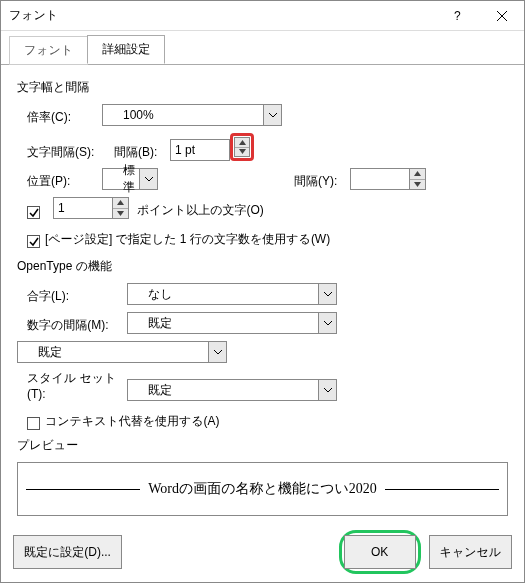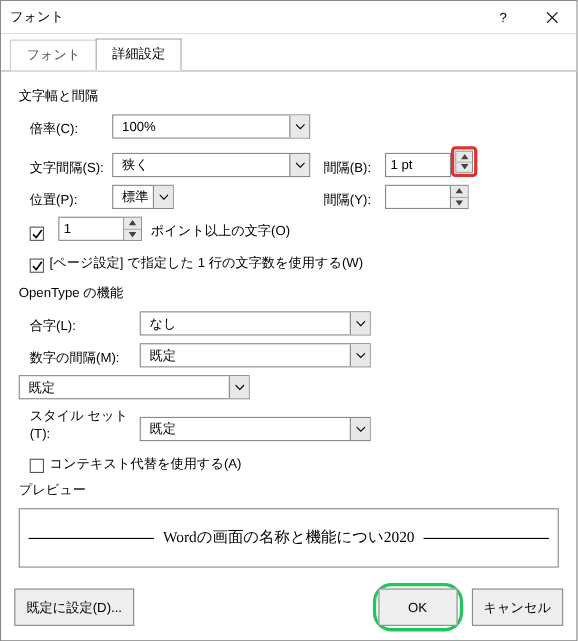--- a/index.html
+++ b/index.html
@@ -11,21 +11,21 @@
 .tbtn svg{width:10px;height:10px}
 .tabs{display:flex;padding:4px 8px 0 8px;border-bottom:1px solid #aaa;background:#fff}
 .tab{padding:5px 14px;border:1px solid #aaa;background:#fff;margin-right:-1px;position:relative}
 .tab.inactive{border-color:#ccc;color:#555;top:1px}
 .tab.active{border-bottom:1px solid #fff;z-index:1}
 .body{flex:1;padding:10px 16px 0 16px;overflow:hidden}
 .sec-h{margin:4px 0 8px 0}
 .row{display:flex;align-items:flex-end;margin-bottom:7px;min-height:22px}
 .lab1{width:85px;padding-left:10px}
 .lab2{width:56px;text-align:left}
-.sel{height:22px;border:1px solid #888;background:#fff;display:flex;align-items:center;padding:0 8px;position:relative}
+.sel{height:22px;border:1px solid #888;background:#fff;display:flex;align-items:center;padding:0 20px;position:relative}
 .drop{position:absolute;right:0;top:0;width:18px;height:100%;border-left:1px solid #888;background:#e8e8e8;display:flex;align-items:center;justify-content:center}
 .drop svg{width:8px;height:8px}
 .inp{height:22px;border:1px solid #888;background:#fff;padding:0 4px;display:flex;align-items:center;position:relative}
 .spin{position:absolute;right:0;top:0;width:16px;height:100%;display:flex;flex-direction:column;border-left:1px solid #888}
 .spin div{flex:1;background:#e8e8e8;display:flex;align-items:center;justify-content:center;border-bottom:1px solid #aaa}
 .spin div:last-child{border-bottom:none}
 .spin svg{width:7px;height:5px}
 .cb{width:13px;height:13px;border:1px solid #555;margin-right:5px;display:flex;align-items:center;justify-content:center}
 .cb svg{width:10px;height:10px}
 .hl{border:3px solid #d33;border-radius:4px;padding:1px}
@@ -74,28 +74,20 @@
       <div class="drop">
           <svg viewBox="0 0 8 8">
             <polyline points="0,2 4,6 8,2" fill="none" stroke="#000"></polyline>
           </svg>
         </div>
     </div>
   </div>
 
   <div class="row">
     <span class="lab1"><span>文字間隔(S):</span></span>
-    <div class="sel" style="width:180px">
-      <span>狭く</span>
-      <div class="drop">
-          <svg viewBox="0 0 8 8">
-            <polyline points="0,2 4,6 8,2" fill="none" stroke="#000"></polyline>
-          </svg>
-        </div>
-    </div>
     <span style="width:12px"></span>
     <span class="lab2"><span>間隔(B):</span></span>
     <div class="inp" style="width:60px">
       <span>1 pt</span>
     </div>
     <span class="hl">
       <div class="spin" style="position:static;width:16px;height:20px;border:1px solid #888">
         <div>
             <svg viewBox="0 0 7 5">
               <polygon points="3.5,0 7,5 0,5" fill="#444"></polygon>

